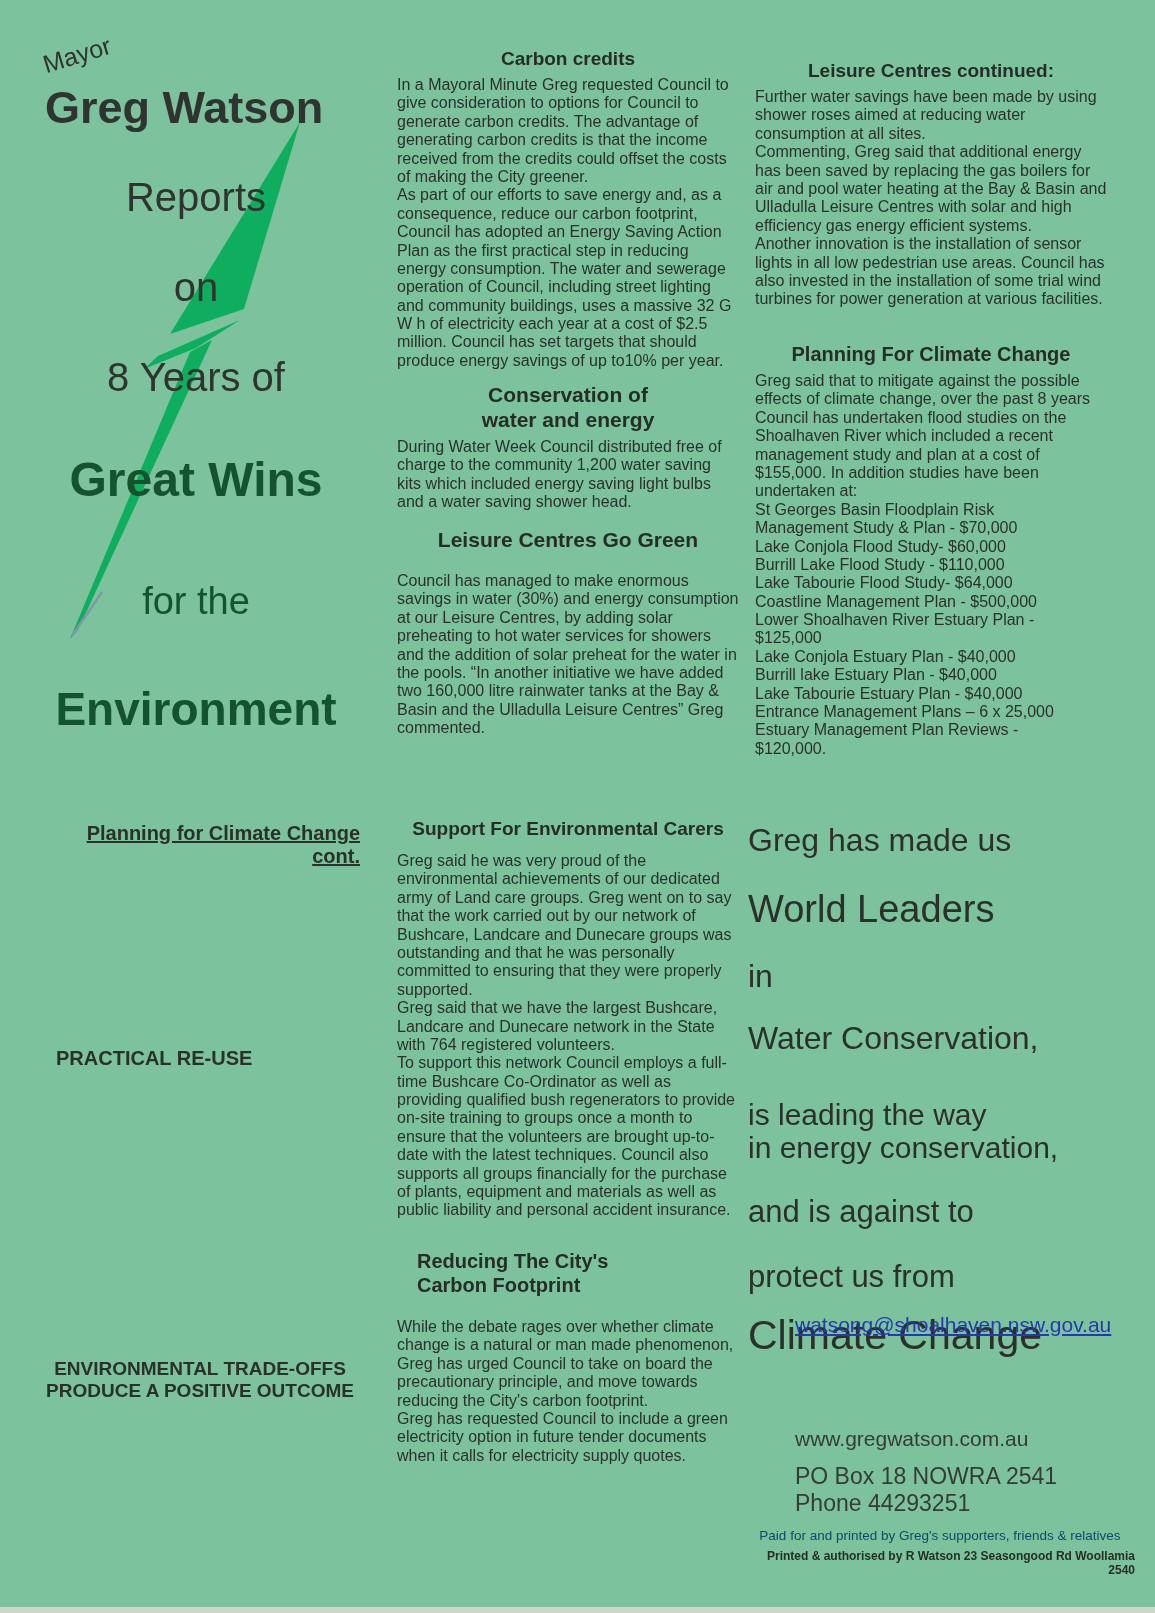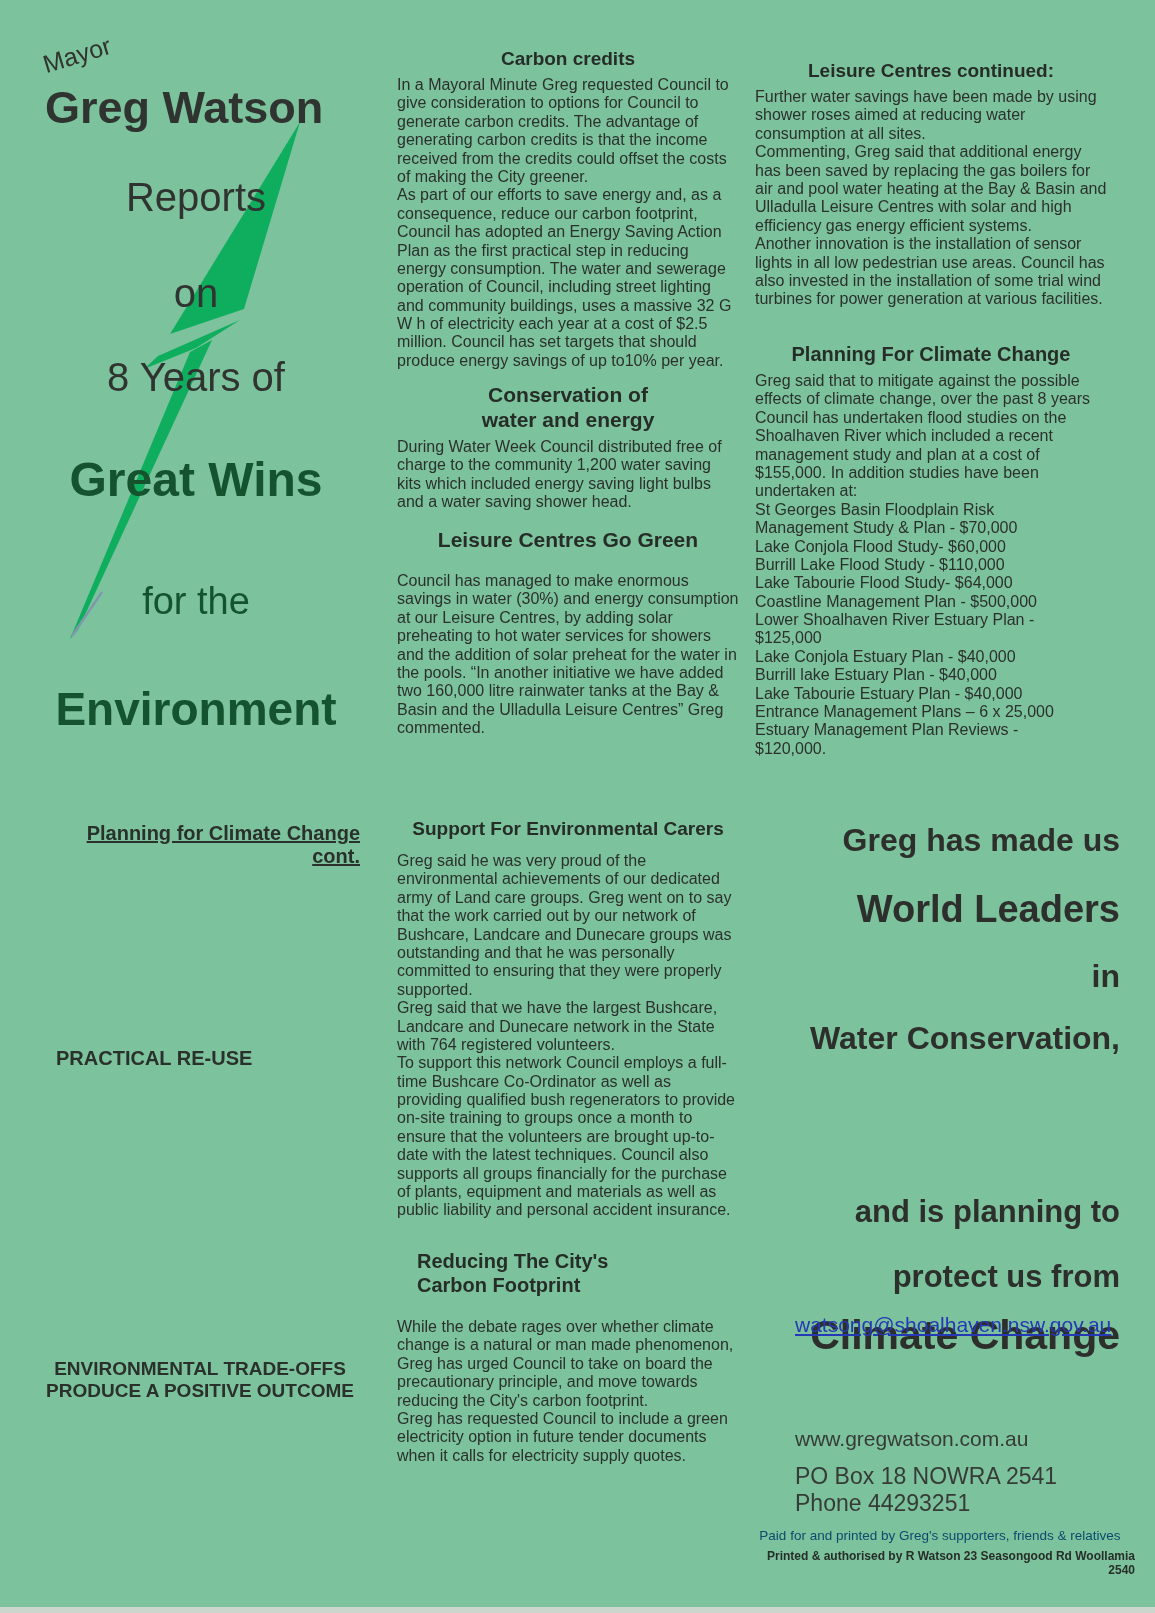--- a/index.html
+++ b/index.html
@@ -26,21 +26,21 @@
   .body-text{font-size:16px;line-height:1.15;color:#2b302c;white-space:pre-line;z-index:2;}
   .col-h{font-weight:bold;color:#262c27;text-align:center;white-space:pre-line;z-index:2;}
 
   .midcol{left:397px;width:342px;}
   .rightcol{left:755px;width:352px;}
 
   
   .left-h{font-weight:bold;color:#2a302b;white-space:pre-line;z-index:2;}
 
   
-  .slogan{left:748px;width:372px;text-align:right;font-weight:bold;color:#2d2f2c;white-space:pre-line;z-index:2;}
+  .slogan{left:748px;width:372px;text-align:left;font-weight:normal;color:#2d2f2c;white-space:pre-line;z-index:2;}
 
   
   .email-link{font-size:21px;color:#2538b5;text-decoration:underline;z-index:2;}
   .contact-line{font-size:21px;color:#363b37;z-index:2;}
   .contact-addr{font-size:23px;line-height:1.18;color:#363b37;white-space:pre-line;z-index:2;}
   .footer-line{font-size:13.5px;color:#0c4a6e;text-align:center;z-index:2;}
   .footer-auth{font-size:12px;font-weight:bold;color:#272d28;text-align:right;z-index:2;}
 
   .bottom-edge{left:0;bottom:0;width:100%;height:6px;background:#ccd6cd;z-index:3;}
 </style>
@@ -52,21 +52,21 @@
   <svg id="bolt-svg" width="1155" height="1613" viewBox="0 0 1155 1613">
     <polygon points="300,122 244,309 170,334" fill="#0fae5e"></polygon>
     <polygon points="240,320 158,356 144,369 196,348" fill="#0fae5e"></polygon>
     <polygon points="190,352 212,340 78,630 70,639" fill="#0fae5e"></polygon>
     <line x1="102" y1="592" x2="72" y2="636" stroke="#7e99ad" stroke-width="2.5"></line>
   </svg>
 
   <div class="abs overline z1" style="left:48px;top:50px;">Mayor</div>
   <div class="abs person-name z1" style="left:45px;top:82px;">Greg Watson</div>
   <div class="abs mast t-dark" style="top:175px;font-size:40px;">Reports</div>
-  <div class="abs mast t-dark" style="top:271px;font-size:40px;">on</div>
+  <div class="abs mast t-dark" style="top:265px;font-size:40px;">on</div>
   <div class="abs mast t-dark" style="top:355px;font-size:40px;">8 Years of</div>
   <div class="abs mast t-green" style="top:452px;font-size:48px;font-weight:bold;">Great Wins</div>
   <div class="abs mast t-green" style="top:580px;font-size:38px;">for the</div>
   <div class="abs mast t-green" style="top:682px;font-size:46px;font-weight:bold;">Environment</div>
 
   <div class="abs left-h" style="left:40px;top:822px;width:320px;text-align:right;font-size:20px;text-decoration:underline;">Planning for Climate Change cont.</div>
   <div class="abs left-h" style="left:56px;top:1047px;font-size:20px;">PRACTICAL RE-USE</div>
   <div class="abs left-h" style="left:30px;top:1358px;width:340px;text-align:center;font-size:19px;line-height:1.18;">ENVIRONMENTAL TRADE-OFFS
 PRODUCE A POSITIVE OUTCOME</div>
 
@@ -110,21 +110,23 @@
 Burrill lake Estuary Plan - $40,000
 Lake Tabourie Estuary Plan - $40,000
 Entrance Management Plans – 6 x 25,000
 Estuary Management Plan Reviews -
 $120,000.</div>
 
   <div class="abs slogan" style="top:822px;font-size:32px;">Greg has made us</div>
   <div class="abs slogan" style="top:888px;font-size:38px;">World Leaders</div>
   <div class="abs slogan" style="top:958px;font-size:32px;">in</div>
   <div class="abs slogan" style="top:1020px;font-size:32px;">Water Conservation,</div>
-  <div class="abs slogan" style="top:1194px;font-size:31px;">and is planning to</div>
+  <div class="abs slogan" style="top:1098px;font-size:30px;line-height:1.1;">is leading the way
+in energy conservation,</div>
+  <div class="abs slogan" style="top:1194px;font-size:31px;">and is against to</div>
   <div class="abs slogan" style="top:1259px;font-size:31px;">protect us from</div>
   <div class="abs slogan" style="top:1312px;font-size:41px;">Climate Change</div>
 
   <a href="#" class="abs email-link" style="left:795px;top:1313px;">watsong@shoalhaven.nsw.gov.au</a>
   <div class="abs contact-line" style="left:795px;top:1427px;">www.gregwatson.com.au</div>
   <div class="abs contact-addr" style="left:795px;top:1463px;">PO Box 18 NOWRA 2541
 Phone 44293251</div>
 
   <div class="abs footer-line" style="left:745px;top:1528px;width:390px;">Paid for and printed by Greg's supporters, friends &amp; relatives</div>
   <div class="abs footer-auth" style="left:745px;top:1549px;width:390px;">Printed &amp; authorised by R Watson 23 Seasongood Rd Woollamia 2540</div>

